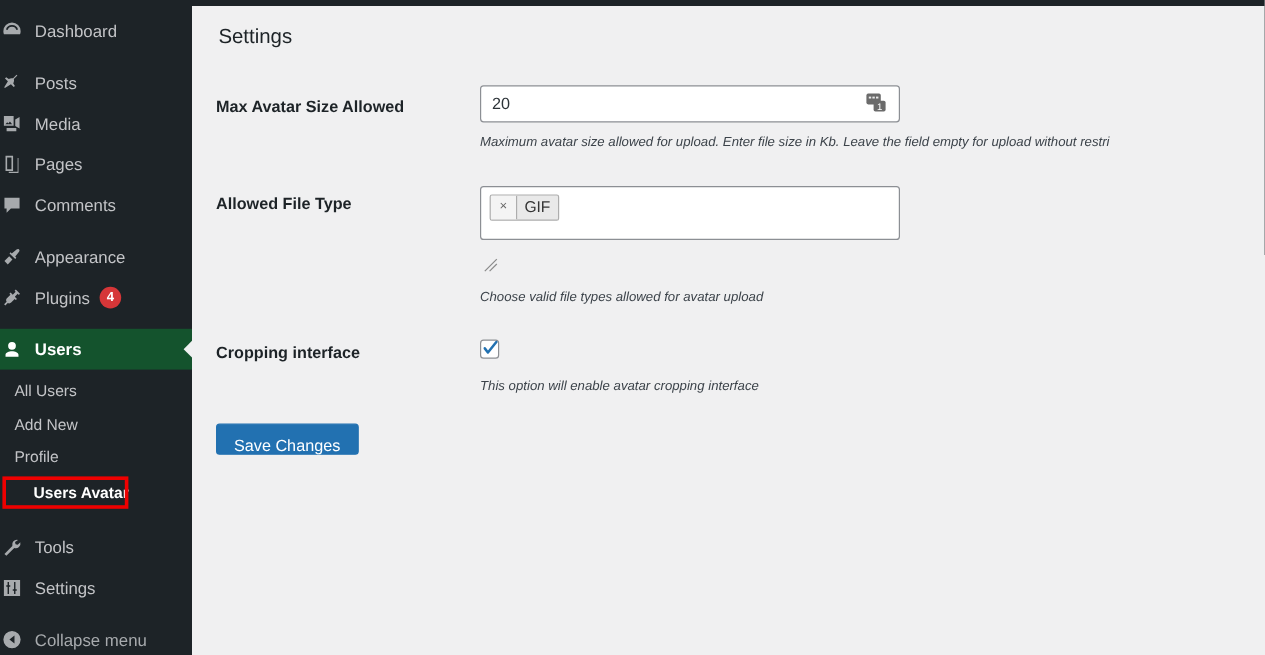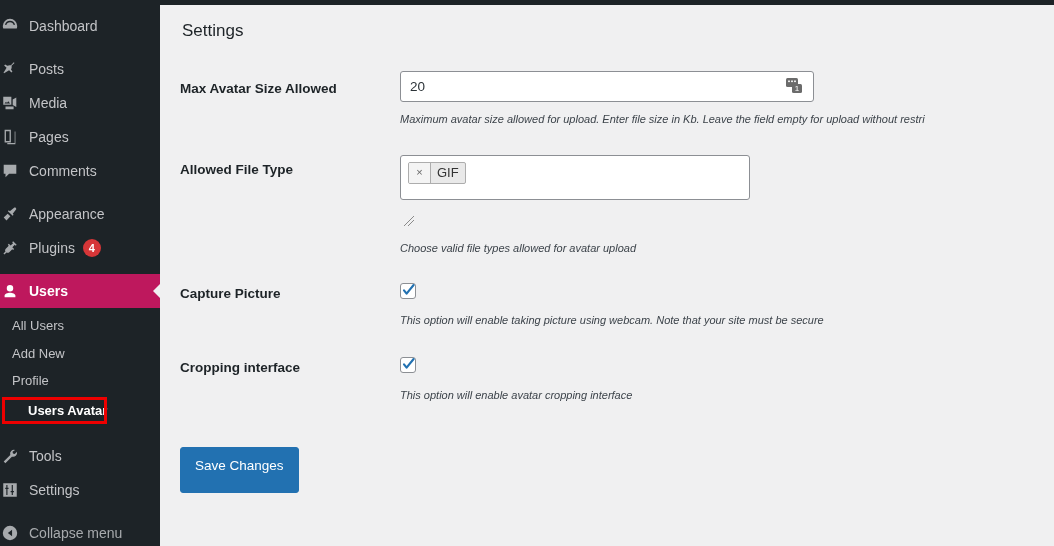--- a/index.html
+++ b/index.html
@@ -29,21 +29,21 @@
   }
   .menu-item .ico {
     width: 20px; height: 20px;
     margin-right: 9px;
     display: flex; align-items: center; justify-content: center;
     flex: 0 0 20px;
     color: #a7aaad;
   }
   .menu-item .ico svg { display:block; }
   .menu-item.active {
-    background: #be185d;
+    background: #14532d;
     color: #fff;
     font-weight: 600;
   }
   .menu-item.active .ico { color: #fff; }
   .menu-item.active::after {
     content: "";
     position: absolute; right: -1px; top: 50%;
     transform: translateY(-50%);
     border-top: 8px solid transparent;
     border-bottom: 8px solid transparent;
@@ -134,21 +134,21 @@
     font-style: italic;
     font-size: 11px;
     color: #3c434a;
     line-height: 1.5;
     white-space: nowrap;
   }
 
   
   .num-input {
     position: relative;
-    width: 414px; height: 31px;
+    width: 350px; height: 31px;
     background: #fff;
     border: 1px solid #8c8f94;
     border-radius: 3px;
   }
   .num-input .val {
     position: absolute;
     left: 9px; top: 50%;
     transform: translateY(-50%);
     font-size: 13.5px;
     color: #2c3338;
@@ -213,23 +213,22 @@
 
   
   .btn-primary {
     display: inline-block;
     background: #2271b1;
     color: #fff;
     border: 1px solid #2271b1;
     border-radius: 3px;
     font-size: 13.5px;
     line-height: 1;
-    padding: 11px 14px 20px;
+    padding: 11px 14px 0;
     cursor: pointer;
-    margin-top: 20px;
   }
 </style>
 </head>
 <body>
 
 <div id="root">
 
   <nav id="sidebar">
 
     <div class="menu-gap"></div>
@@ -398,31 +397,20 @@
             <svg width="14" height="14" viewBox="0 0 14 14" stroke="#8a8a8a" stroke-width="1">
               <line x1="2" y1="12" x2="12" y2="2"></line>
               <line x1="6" y1="12" x2="12" y2="6"></line>
             </svg>
           </div>
           <div class="desc" style="margin-top:12px;">Choose valid file types allowed for avatar upload</div>
         </div>
       </div>
 
       
-      <div class="form-row" style="height:74px;">
-        <div class="row-label" style="top:2px;">Capture Picture</div>
-        <div class="row-field">
-          <span class="cbx">
-            <svg width="16" height="18" viewBox="0 0 16 18">
-                <path d="M3 8.3l2.6 3.4L12.6 3" fill="none" stroke="#2271b1" stroke-width="2.1" stroke-linecap="round" stroke-linejoin="round"></path>
-              </svg>
-          </span>
-          <div class="desc" style="margin-top:9px;">This option will enable taking picture using webcam. Note that your site must be secure</div>
-        </div>
-      </div>
 
       
       <div class="form-row" style="height:70px;">
         <div class="row-label" style="top:2px;">Cropping interface</div>
         <div class="row-field">
           <span class="cbx">
             <svg width="16" height="18" viewBox="0 0 16 18">
                 <path d="M3 8.3l2.6 3.4L12.6 3" fill="none" stroke="#2271b1" stroke-width="2.1" stroke-linecap="round" stroke-linejoin="round"></path>
               </svg>
           </span>

